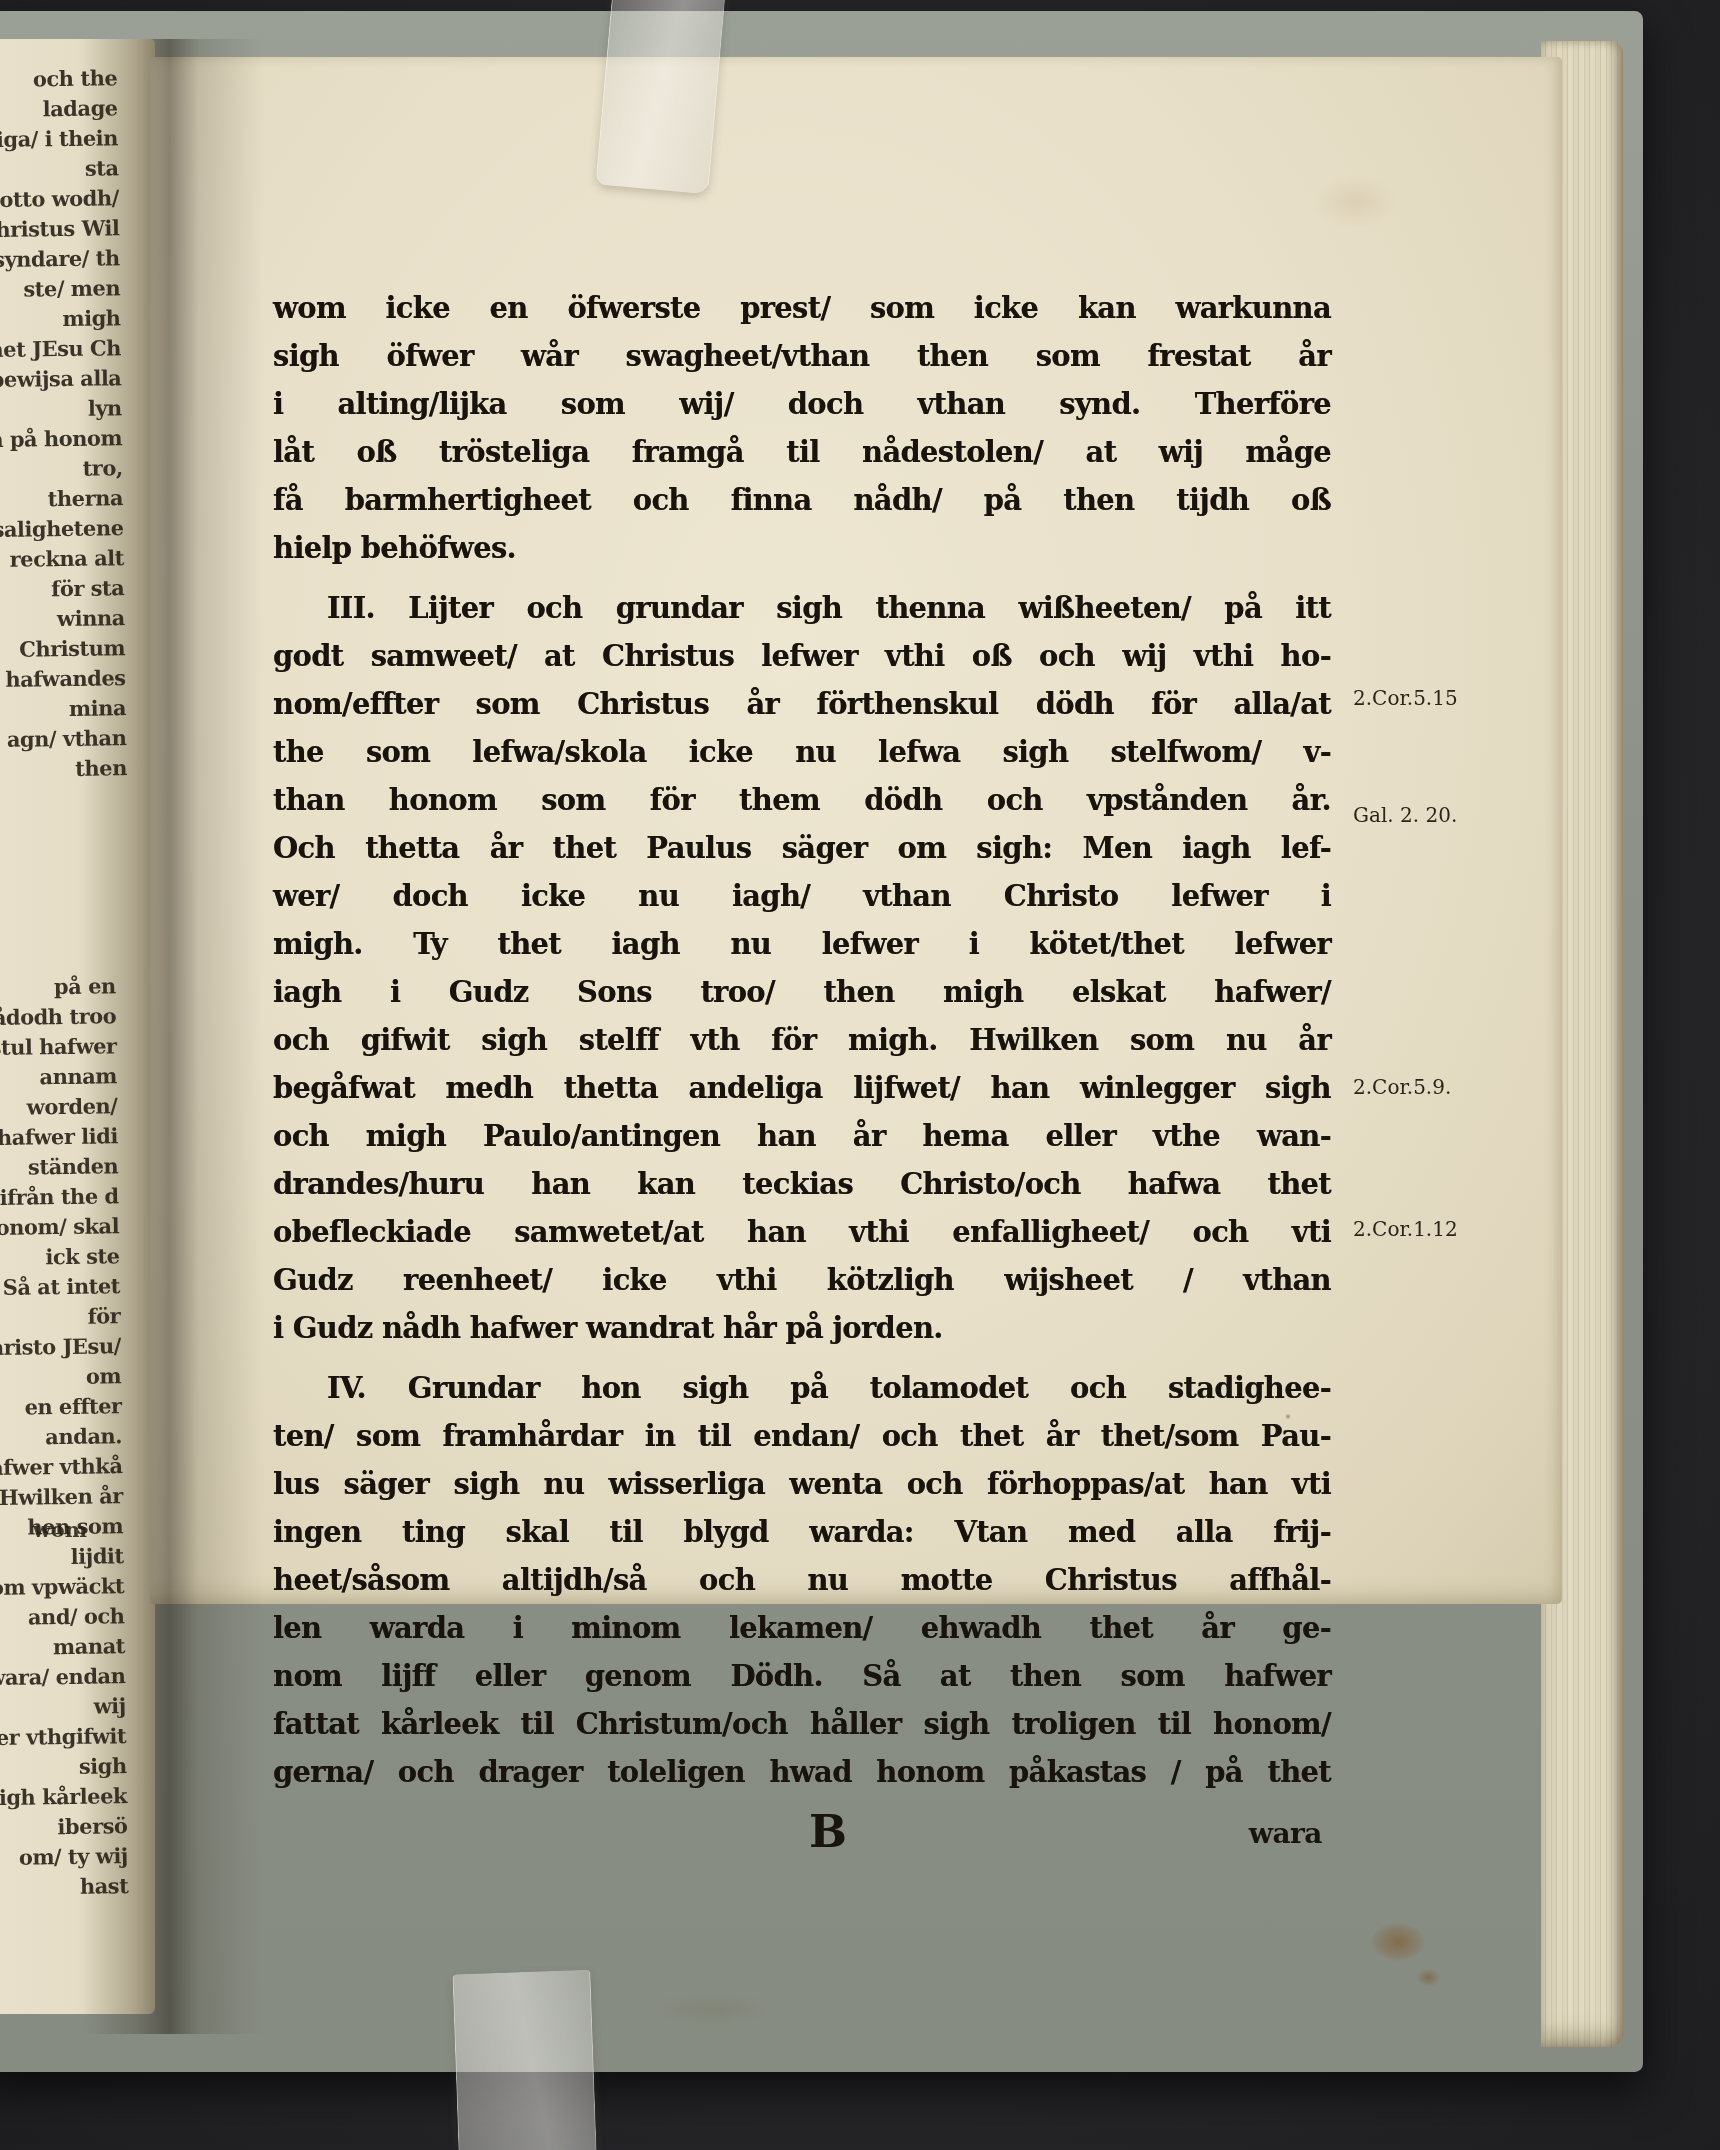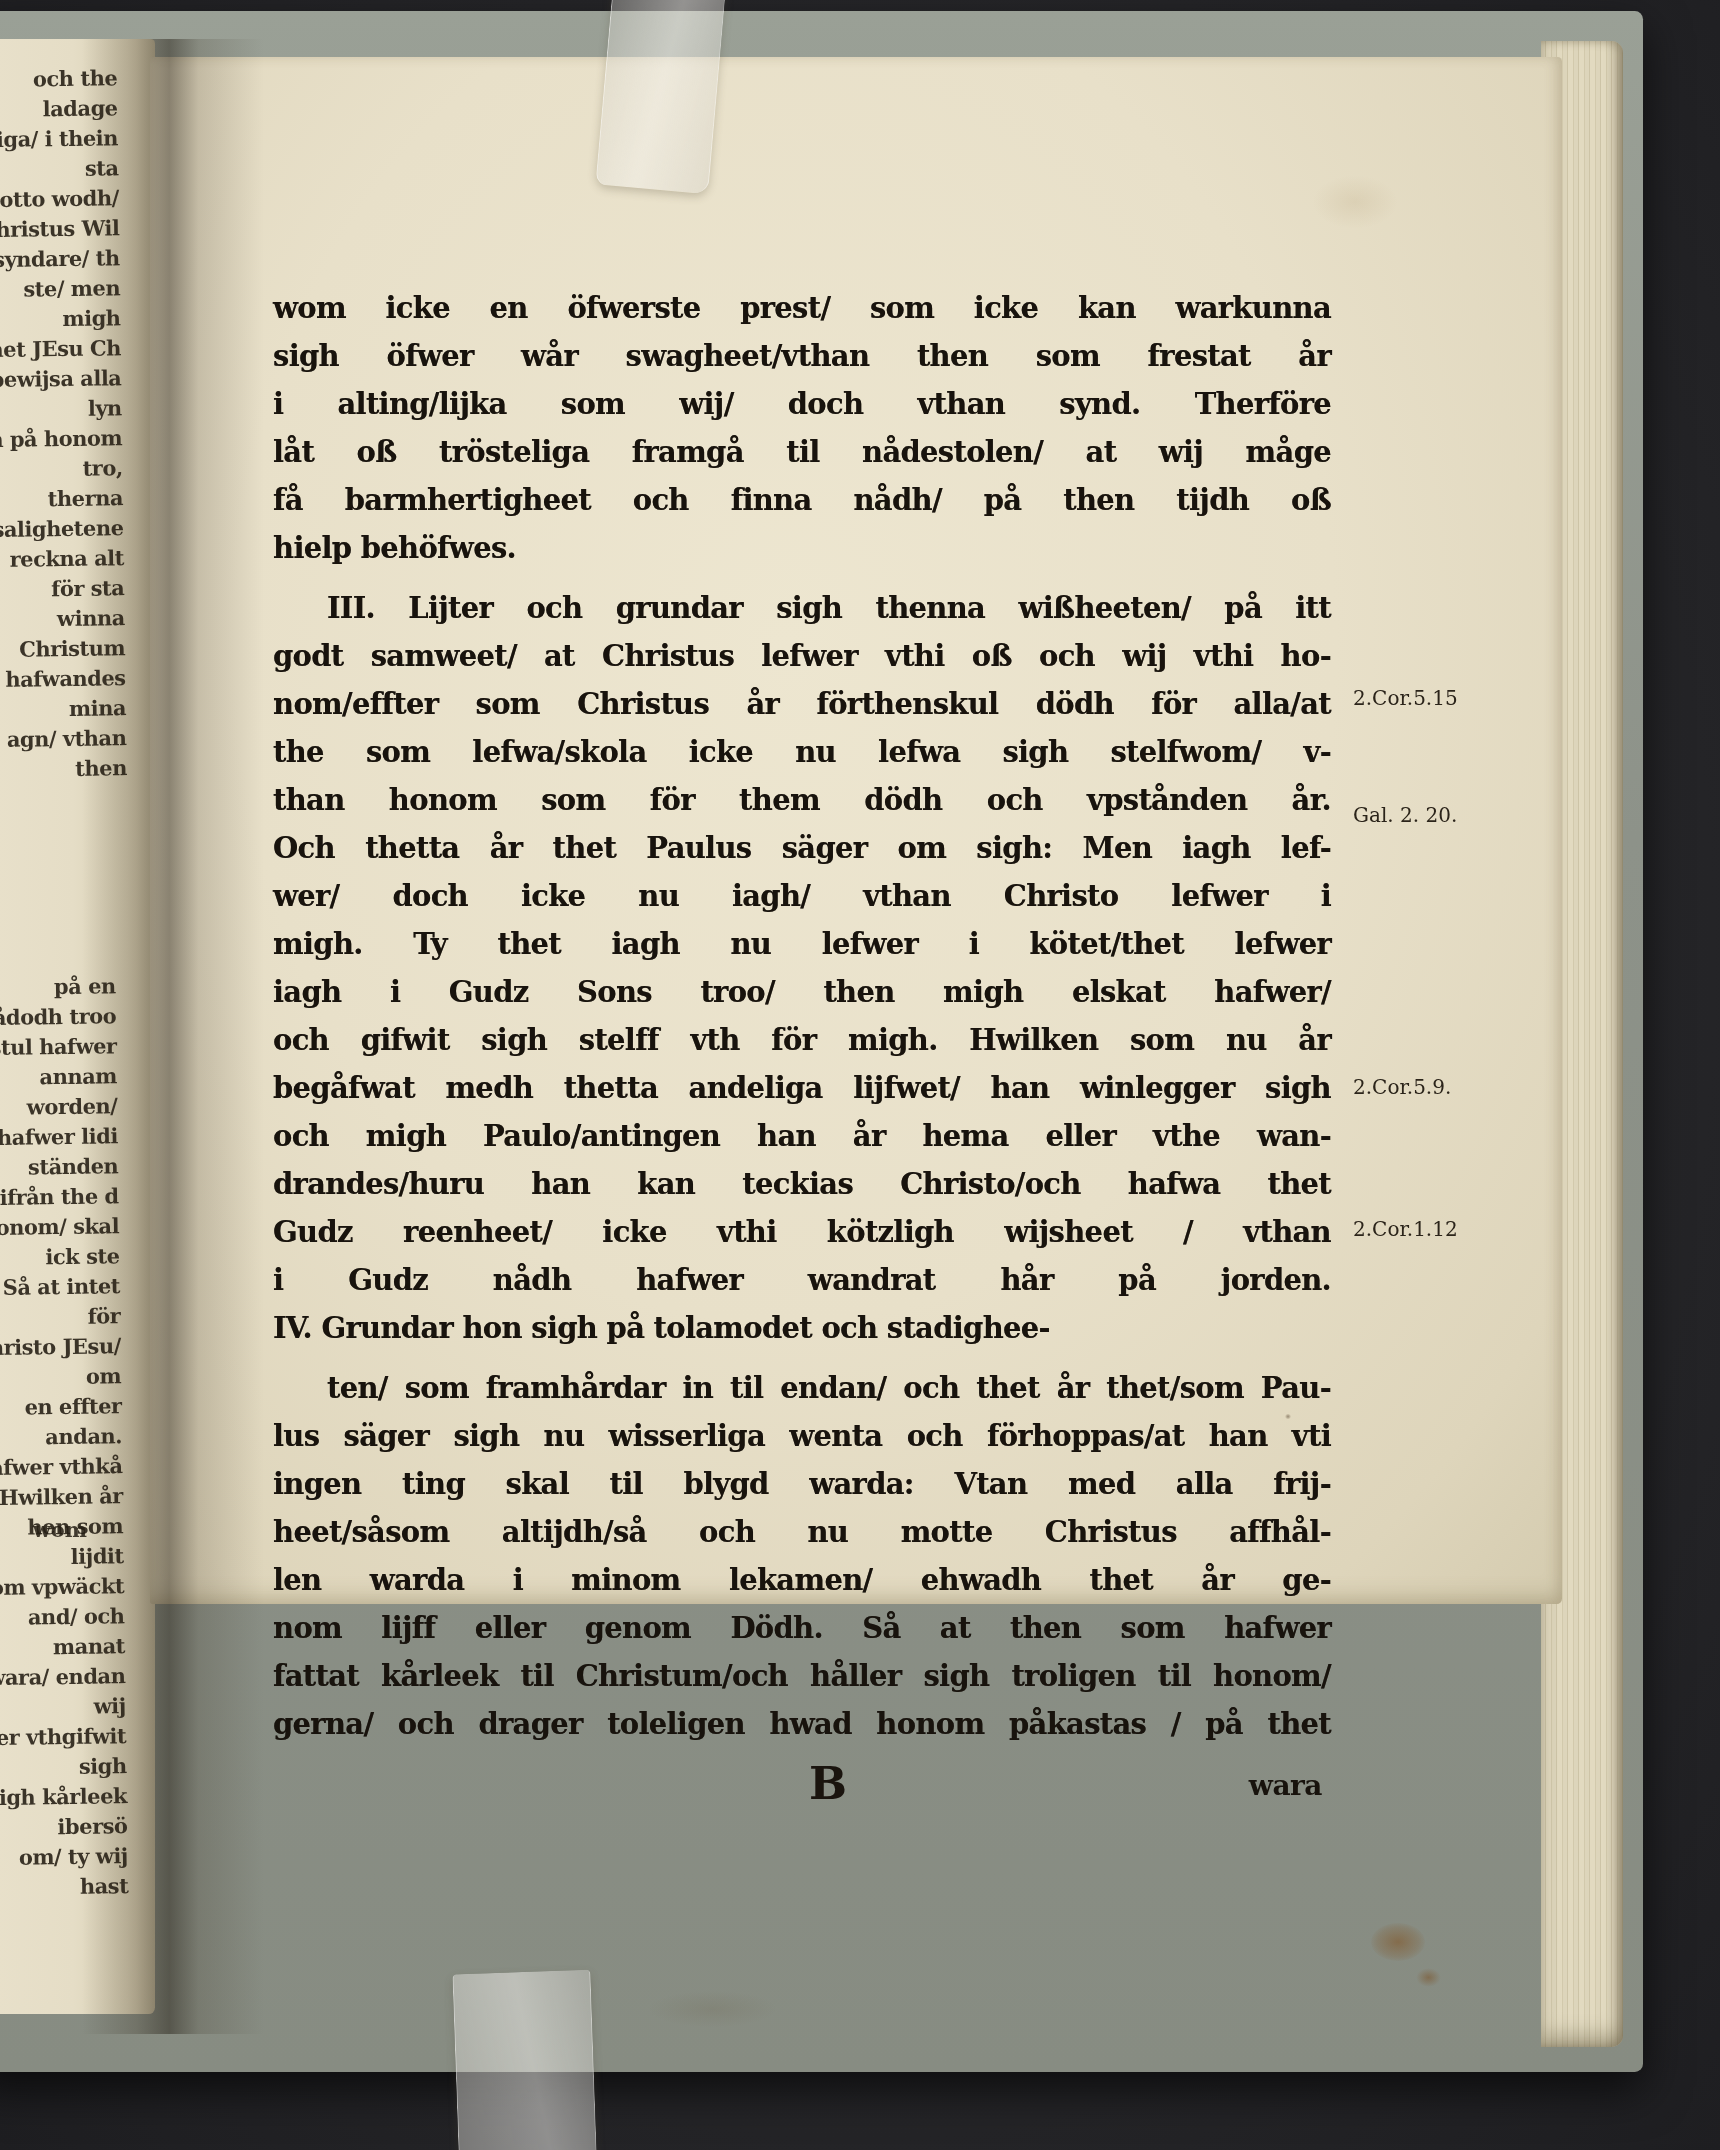--- a/index.html
+++ b/index.html
@@ -232,20 +232,21 @@
           <div class="text-line">the som lefwa/skola icke nu lefwa sigh stelfwom/ v-</div>
           <div class="text-line">than honom som för them dödh och vpstånden år.</div>
           <div class="text-line">Och thetta år thet Paulus säger om sigh:  Men iagh lef-</div>
           <div class="text-line">wer/ doch icke nu iagh/ vthan Christo  lefwer i</div>
           <div class="text-line">migh.  Ty thet iagh nu  lefwer i kötet/thet lefwer</div>
           <div class="text-line">iagh i Gudz Sons troo/ then migh  elskat hafwer/</div>
           <div class="text-line">och gifwit sigh stelff vth för migh.  Hwilken som nu år</div>
           <div class="text-line">begåfwat medh thetta andeliga lijfwet/ han winlegger sigh</div>
           <div class="text-line">och migh Paulo/antingen han år hema eller vthe wan-</div>
           <div class="text-line">drandes/huru han kan teckias Christo/och hafwa thet</div>
+          <div class="text-line">obefleckiade samwetet/at han vthi enfalligheet/ och vti</div>
           <div class="text-line">Gudz reenheet/ icke vthi kötzligh wijsheet / vthan</div>
           <div class="text-line">i Gudz nådh hafwer wandrat hår på jorden.</div>
           <div class="text-line">IV.  Grundar hon sigh på tolamodet och stadighee-</div>
           <div class="text-line">ten/ som framhårdar in til endan/ och thet år thet/som Pau-</div>
           <div class="text-line">lus säger sigh nu wisserliga wenta och förhoppas/at han vti</div>
           <div class="text-line">ingen ting skal til blygd warda: Vtan med alla frij-</div>
           <div class="text-line">heet/såsom altijdh/så och nu motte Christus affhål-</div>
           <div class="text-line">len warda i minom lekamen/ ehwadh thet år ge-</div>
           <div class="text-line">nom lijff eller genom Dödh.  Så at then som hafwer</div>
           <div class="text-line">fattat kårleek til Christum/och håller sigh troligen til honom/</div>

